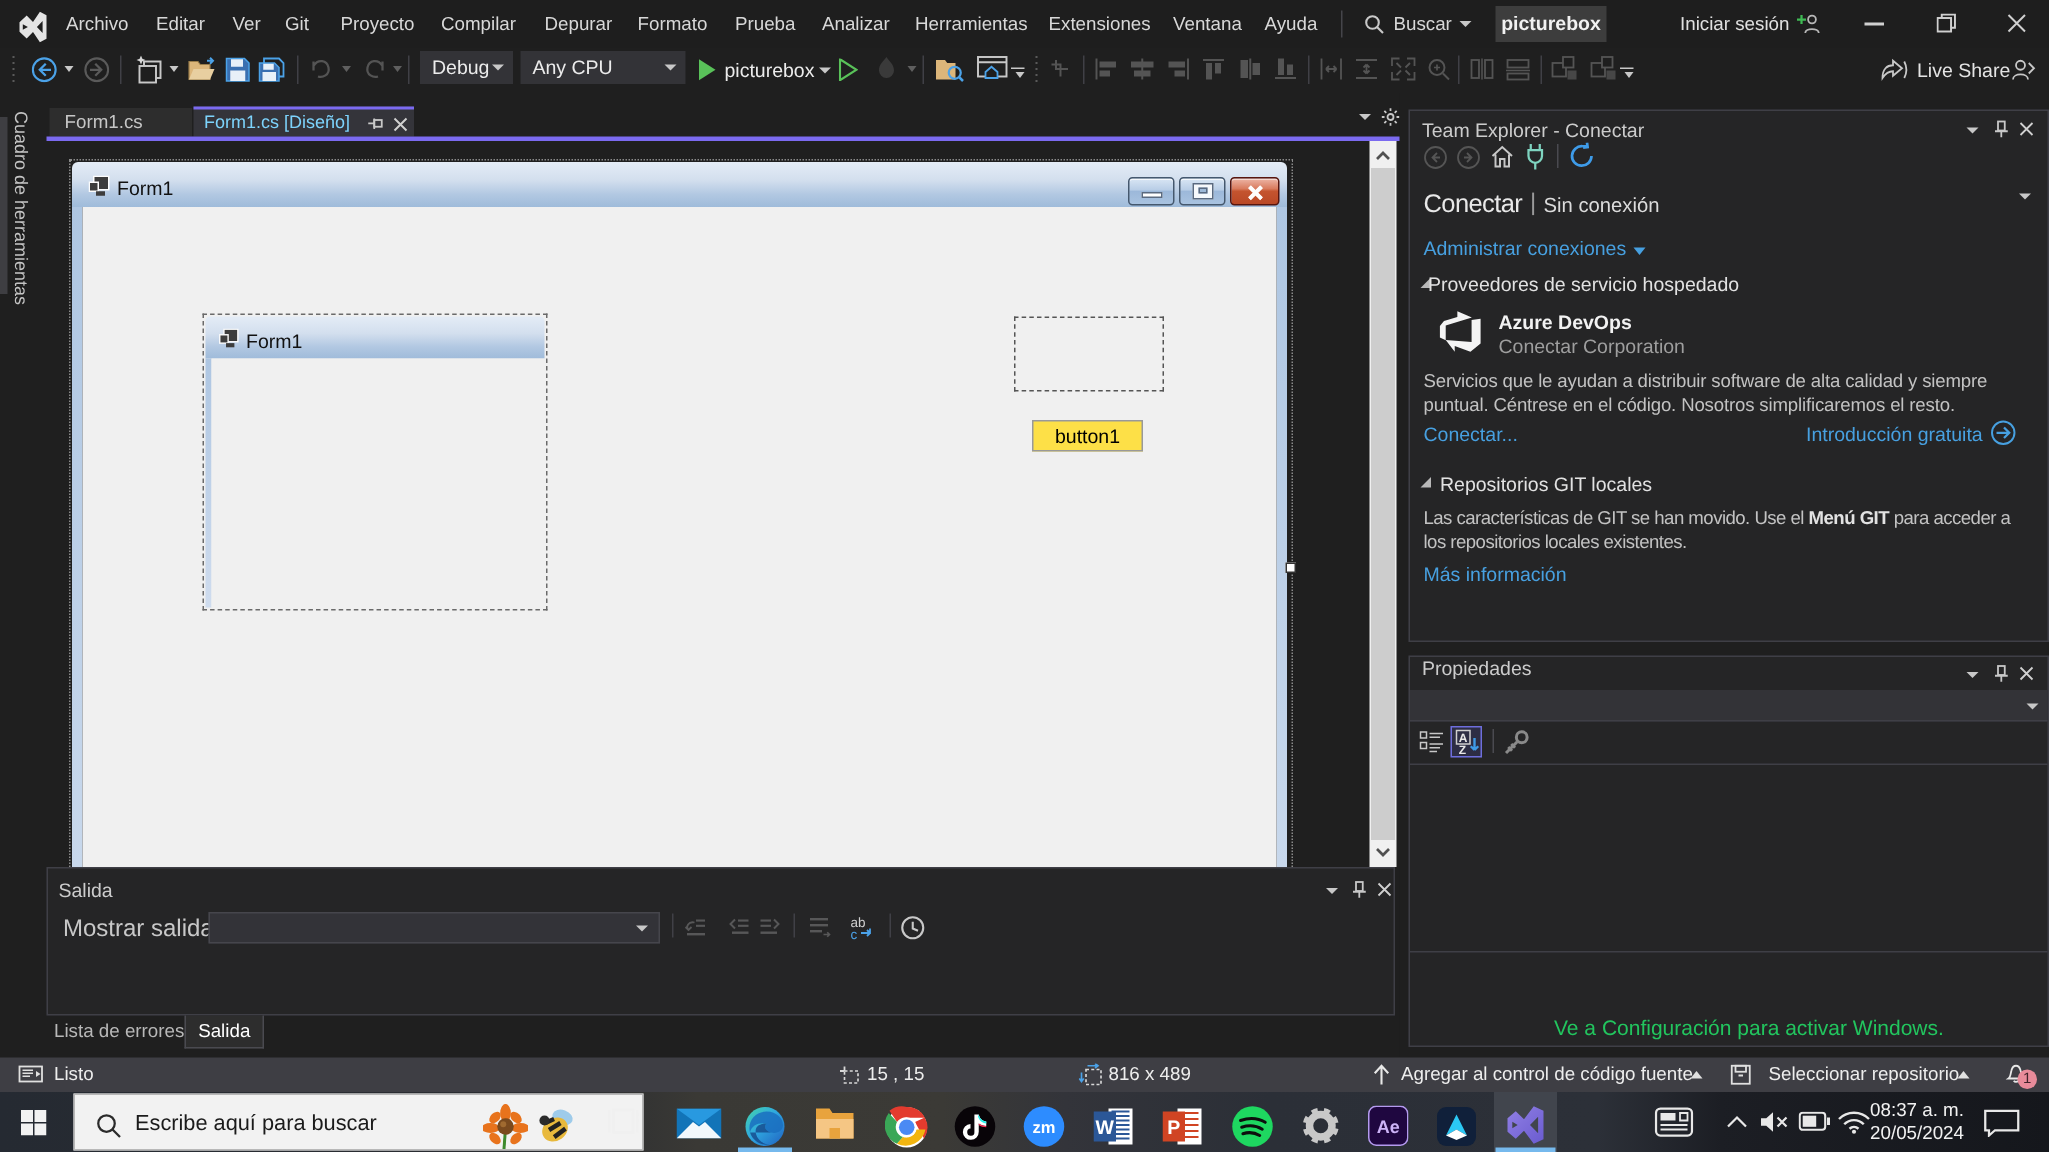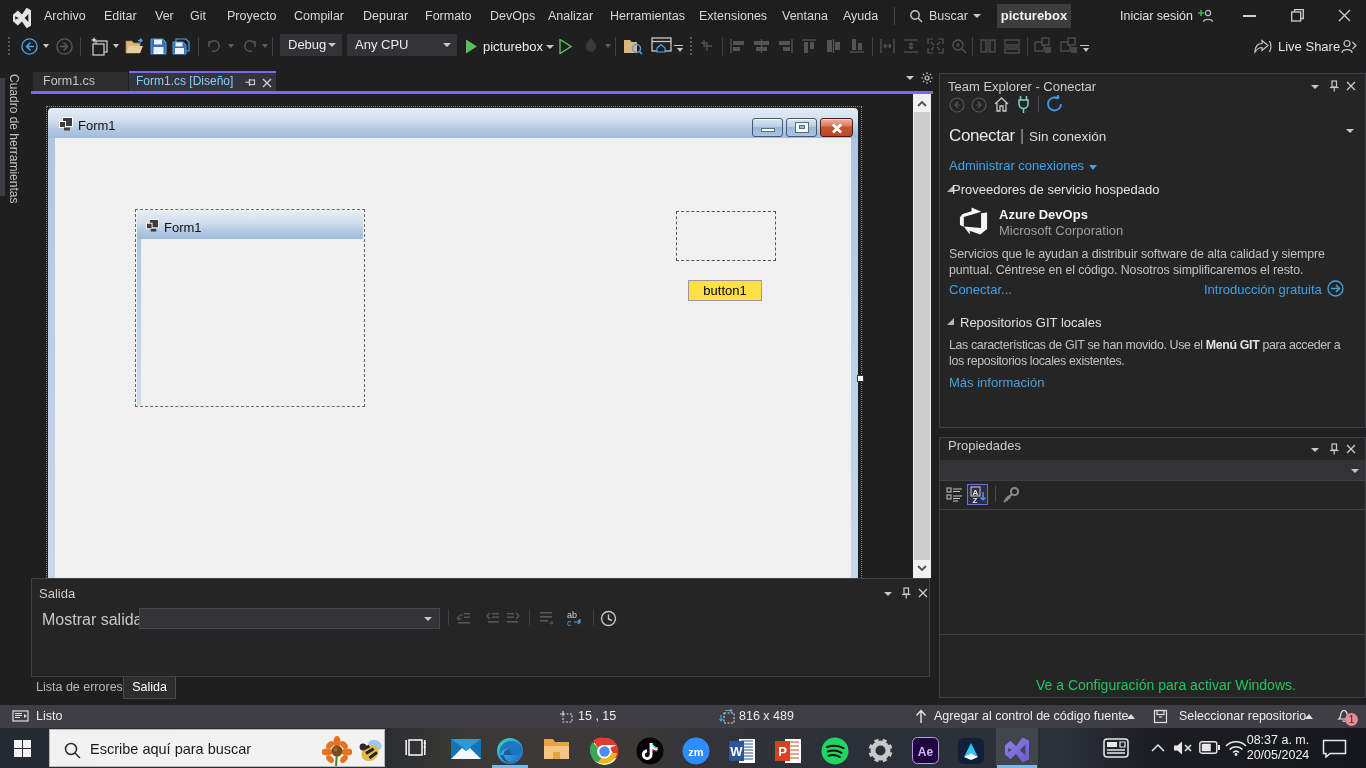--- a/index.html
+++ b/index.html
@@ -32,21 +32,21 @@
     <path fill-rule="evenodd" d="M1,7.8 L5.8,3.4 L10,7.6 L14.6,0.8 L19,3.2 L19,18.8 L14.6,21.2 L10,14.4 L5.8,18.6 L1,14.2 Z M3.2,9.2 L3.2,12.8 L6.6,11 Z M16.4,7 L12.6,11 L16.4,15 Z" fill="#e4e4e4"></path>
   </svg>
   <span class="a menu" style="left:44px">Archivo</span>
   <span class="a menu" style="left:104px">Editar</span>
   <span class="a menu" style="left:155px">Ver</span>
   <span class="a menu" style="left:190px">Git</span>
   <span class="a menu" style="left:227px">Proyecto</span>
   <span class="a menu" style="left:294px">Compilar</span>
   <span class="a menu" style="left:363px">Depurar</span>
   <span class="a menu" style="left:425px">Formato</span>
-  <span class="a menu" style="left:490px">DevOps</span>
+  <span class="a menu" style="left:490px">Prueba</span>
   <span class="a menu" style="left:548px">Analizar</span>
   <span class="a menu" style="left:610px">Herramientas</span>
   <span class="a menu" style="left:699px">Extensiones</span>
   <span class="a menu" style="left:782px">Ventana</span>
   <span class="a menu" style="left:843px">Ayuda</span>
   <div class="a" style="left:894px;top:7px;width:1px;height:18px;background:#45454a"></div>
   <svg class="a" style="left:909px;top:9px" width="14" height="14" viewBox="0 0 14 14">
       <circle cx="6" cy="6" r="4.2" fill="none" stroke="#c8c8c8" stroke-width="1.4"></circle>
       <line x1="9" y1="9" x2="13" y2="13" stroke="#c8c8c8" stroke-width="1.4"></line>
     </svg>
@@ -412,21 +412,21 @@
   <span class="a link" style="left:9px;top:84px">Administrar conexiones</span>
   <div class="a" style="left:149px;top:91px;width:0;height:0;border-left:4px solid transparent;border-right:4px solid transparent;border-top:5px solid #47a0e0"></div>
   <svg class="a" style="left:6px;top:110px" width="9" height="9" viewBox="0 0 9 9">
       <path d="M8,1 L8,8 L1,8 Z" fill="#b8b8b8"></path>
     </svg>
   <span class="a te-sec" style="left:12px;top:108px;font-weight:normal">Proveedores de servicio hospedado</span>
   <svg class="a" style="left:18px;top:131px" width="31" height="32" viewBox="0 0 16 16">
       <path d="M15 3.6v8.5L11.5 15l-5.4-2v2l-3.1-4.1 8.9.7V4zm-3-.4L7 1v2L2.4 4.4 1 6.1v4l2 .9V5.9z" fill="#f4f4f4"></path>
     </svg>
   <span class="a" style="left:59px;top:133px;color:#f2f2f2;font-size:13px;font-weight:bold">Azure DevOps</span>
-  <span class="a" style="left:59px;top:149px;color:#9e9e9e;font-size:13px">Microsoft Corporation</span>
+  <span class="a" style="left:59px;top:149px;color:#9e9e9e;font-size:13px">Conectar Corporation</span>
   <div class="a" style="left:9px;top:173px;width:430px;color:#c2c2c2;font-size:12.4px;line-height:15.5px;letter-spacing:-0.1px">Servicios que le ayudan a distribuir software de alta calidad y siempre<br>puntual. Céntrese en el código. Nosotros simplificaremos el resto.</div>
   <span class="a link" style="left:9px;top:208px">Conectar...</span>
   <span class="a link" style="left:264px;top:208px">Introducción gratuita</span>
   <svg class="a" style="left:387px;top:206px" width="17" height="17" viewBox="0 0 17 17">
       <circle cx="8.5" cy="8.5" r="7.5" fill="none" stroke="#47a0e0" stroke-width="1.3"></circle>
       <path d="M4,8.5 L12,8.5 M9,5 L12.5,8.5 L9,12" fill="none" stroke="#47a0e0" stroke-width="1.5"></path>
     </svg>
   <svg class="a" style="left:6px;top:243px" width="9" height="9" viewBox="0 0 9 9">
       <path d="M8,1 L8,8 L1,8 Z" fill="#b8b8b8"></path>
     </svg>
@@ -508,21 +508,21 @@
   <div class="a" style="left:1345px;top:8px;width:13px;height:13px;border-radius:50%;background:#e88b9a;color:#40232a;font-size:10px;text-align:center;line-height:13px">1</div>
 </div>
 
 <div class="a" id="taskbar">
   <svg class="a" style="left:14px;top:12px" width="17" height="17" viewBox="0 0 17 17">
       <rect x="0" y="0" width="8" height="8" fill="#f2f2f2"></rect>
       <rect x="9" y="0" width="8" height="8" fill="#f2f2f2"></rect>
       <rect x="0" y="9" width="8" height="8" fill="#f2f2f2"></rect>
       <rect x="9" y="9" width="8" height="8" fill="#f2f2f2"></rect>
     </svg>
-  <div class="a" style="left:49px;top:1px;width:336px;height:38px;background:#f2f2f2;border:1px solid #b8b8b8">
+  <div class="a" style="left:49px;top:1px;width:380px;height:38px;background:#f2f2f2;border:1px solid #b8b8b8">
     <svg class="a" style="left:14px;top:12px" width="17" height="17" viewBox="0 0 17 17">
         <circle cx="7" cy="7" r="5.5" fill="none" stroke="#2b2b2b" stroke-width="1.5"></circle>
         <line x1="11" y1="11" x2="16" y2="16" stroke="#2b2b2b" stroke-width="1.5"></line>
       </svg>
     <span class="a" style="left:40px;top:11px;color:#1b1b1b;font-size:14.5px">Escribe aquí para buscar</span>
     <svg class="a" style="left:272px;top:6px" width="30" height="32" viewBox="0 0 30 32">
       <line x1="15" y1="16" x2="14" y2="30" stroke="#3d8a2e" stroke-width="2"></line>
       <g fill="#e8731c">
           <ellipse cx="15" cy="6" rx="3.4" ry="6"></ellipse>
           <ellipse cx="15" cy="26" rx="3.4" ry="6" transform="rotate(180 15 16)"></ellipse>

